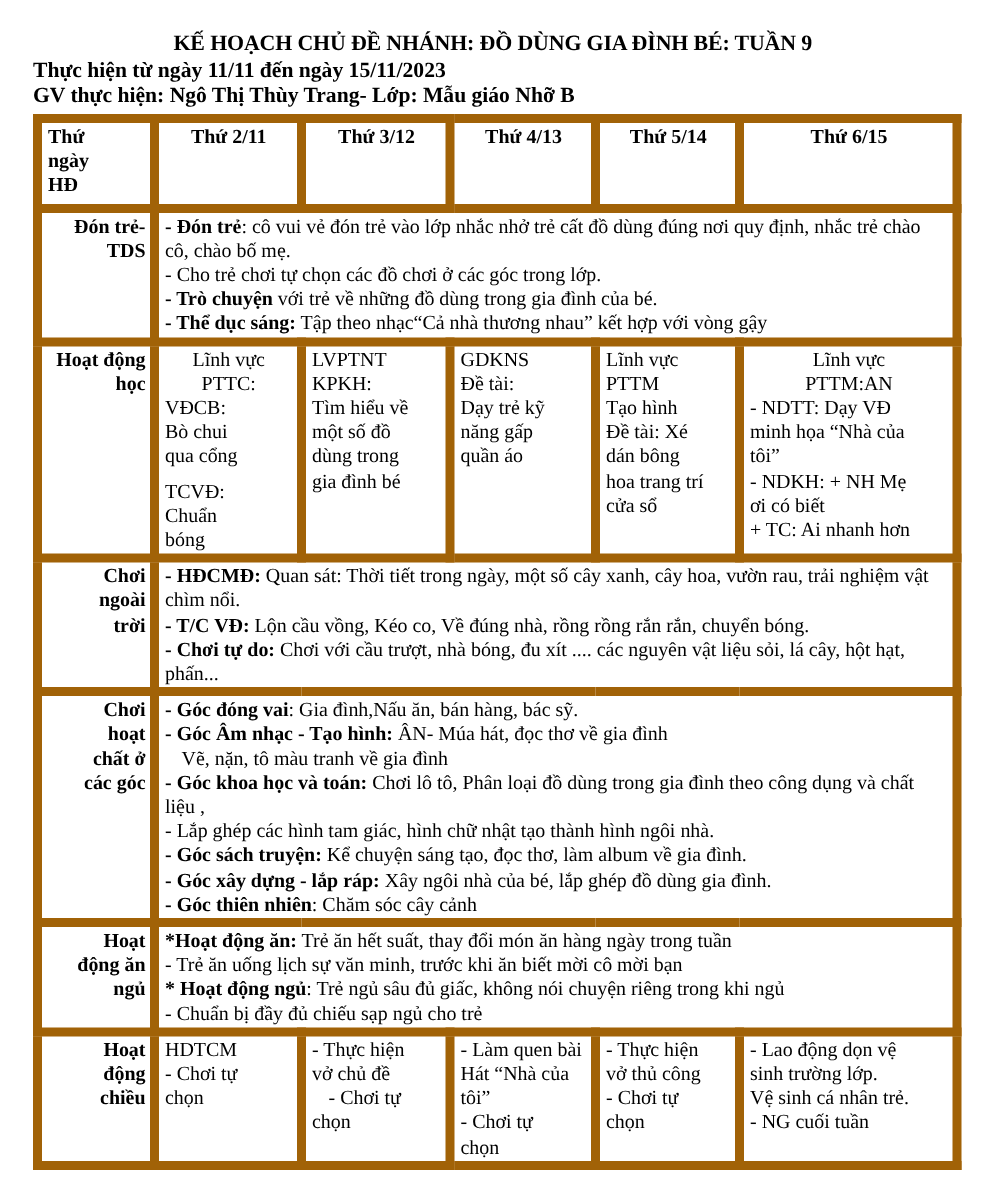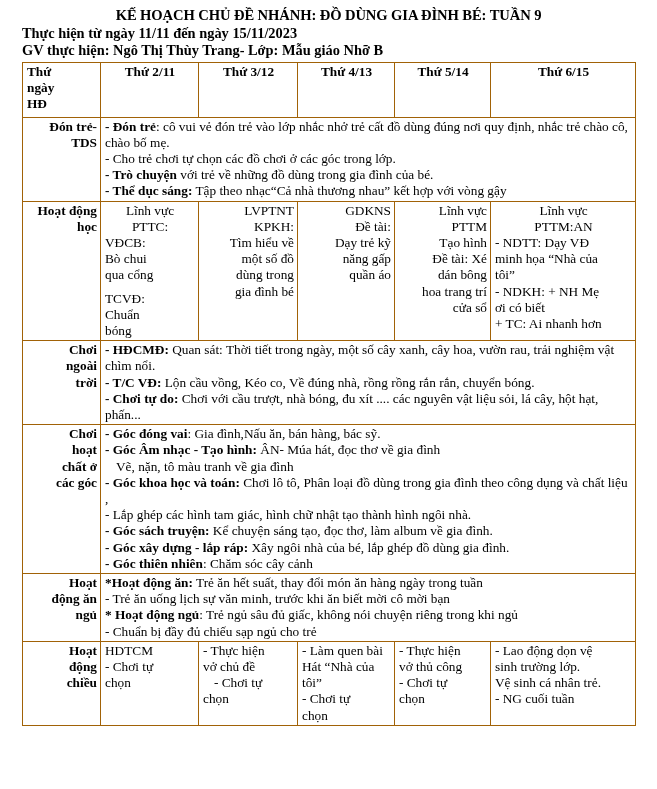--- a/index.html
+++ b/index.html
@@ -12,21 +12,21 @@
     height: 789px;
     font-family: "Liberation Serif", "DejaVu Serif", serif;
     color: #000000;
     overflow: hidden;
   }
   .page {
     position: relative;
     width: 657px;
     height: 789px;
     box-sizing: border-box;
-    padding: 7px 22px 0 22px;
+    padding: 21px 22px 0 22px;
   }
   .doc-title {
     text-align: center;
     font-weight: bold;
     font-size: 14.6px;
     line-height: 17.5px;
     letter-spacing: -0.1px;
     white-space: nowrap;
   }
   .doc-subtitle {
@@ -35,21 +35,21 @@
     line-height: 17.5px;
     white-space: nowrap;
   }
   table.plan {
     border-collapse: collapse;
     width: 613px;
     margin-top: 2px;
     table-layout: fixed;
   }
   table.plan td {
-    border: 1px solid #a16207;
+    border: 6px solid #a16207;
     vertical-align: top;
     padding: 1px 3px 1px 4px;
     font-size: 13.3px;
     line-height: 16.2px;
   }
   col.c0 { width: 78px; }
   col.c1 { width: 98px; }
   col.c2 { width: 99px; }
   col.c3 { width: 97px; }
   col.c4 { width: 96px; }
@@ -75,21 +75,21 @@
     vertical-align: top;
     text-align: left;
     font-size: 13.6px;
     line-height: 16.5px;
     padding-top: 2px;
   }
   td.body {
     vertical-align: top;
   }
   td.subject {
-    text-align: right;
+    text-align: left;
     vertical-align: top;
     font-size: 13.3px;
     line-height: 16.4px;
     padding-top: 2px;
     margin-top: 44px;
   }
   td.subject-left {
     text-align: left;
     vertical-align: top;
     font-size: 13.3px;

